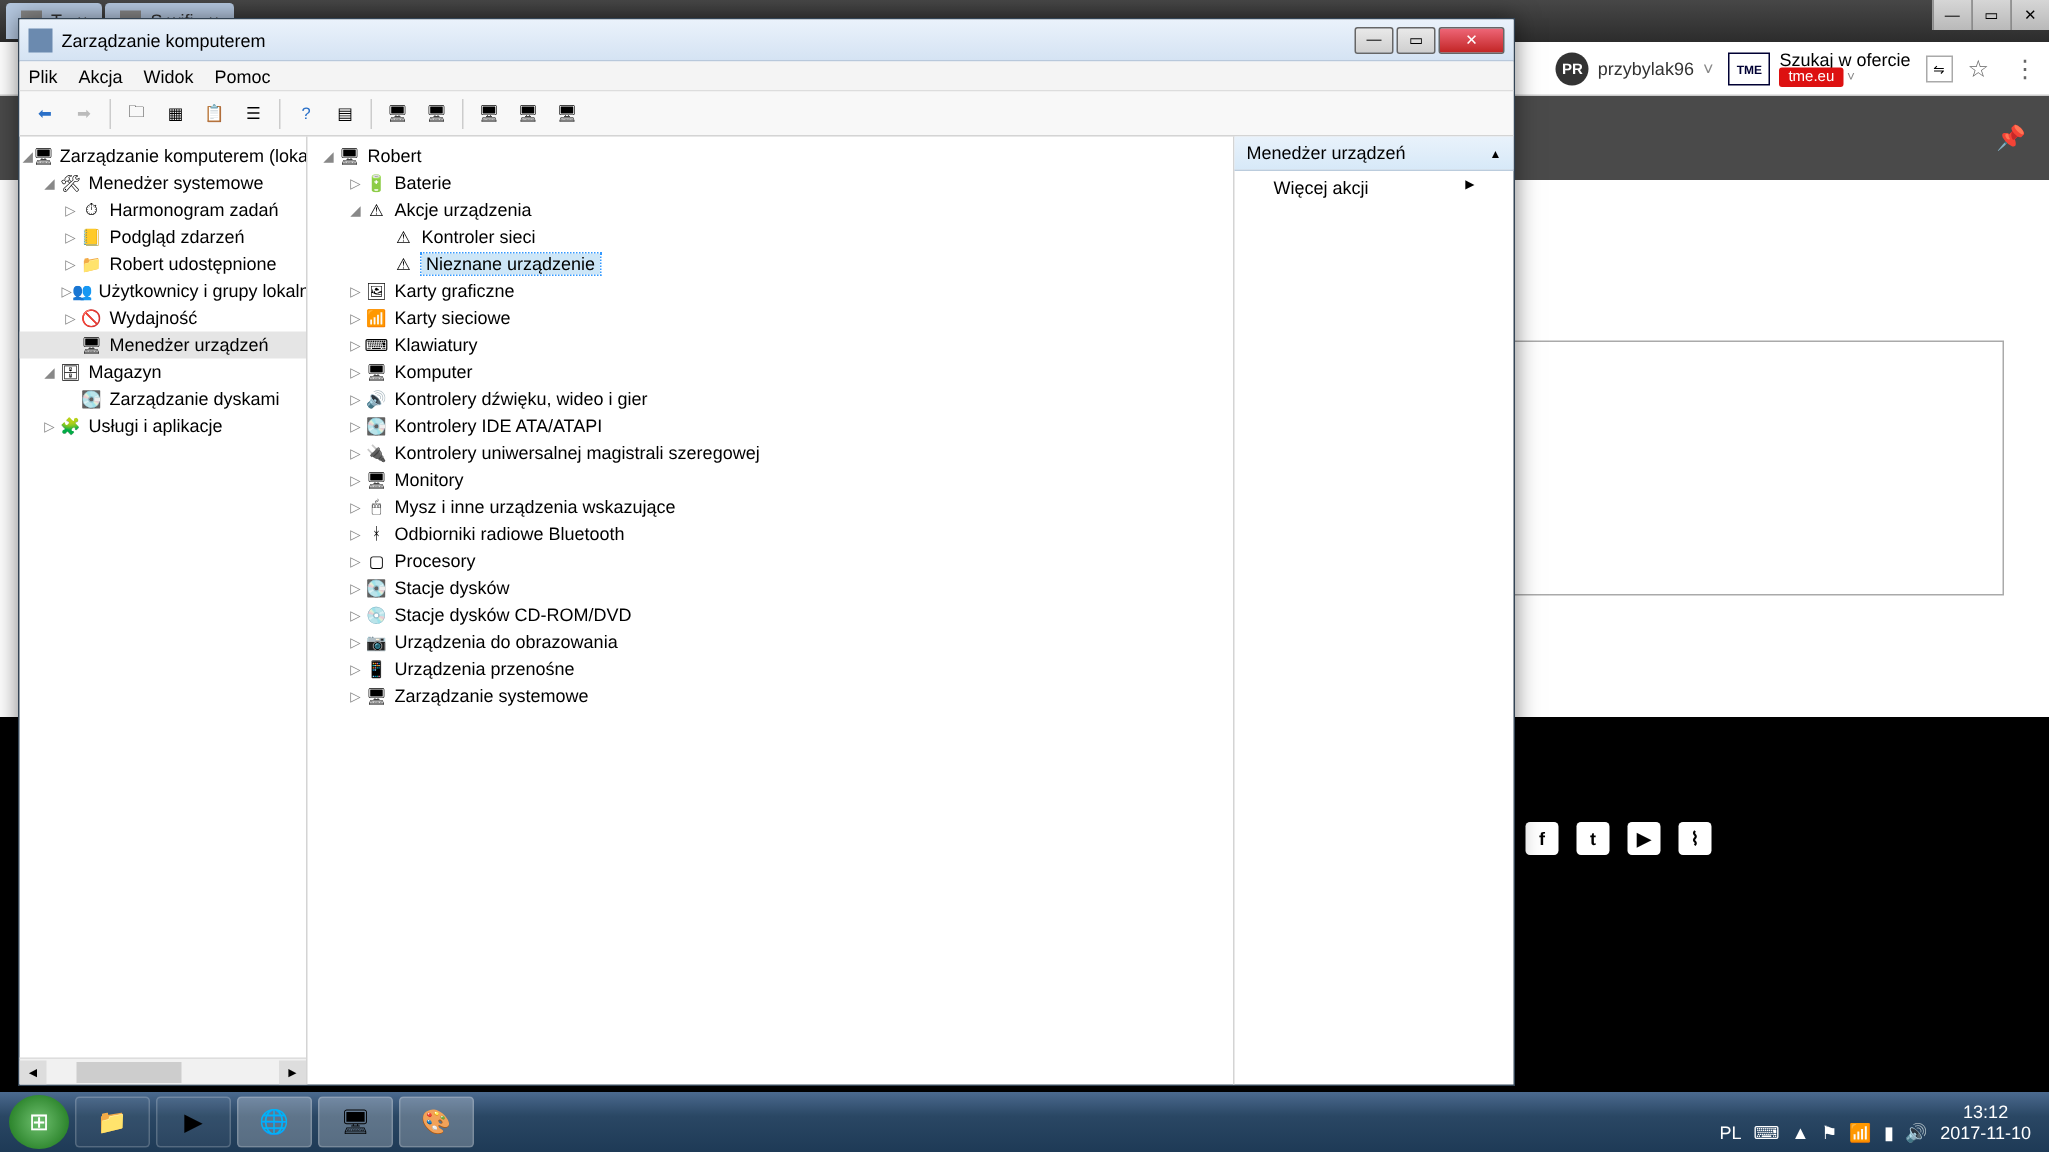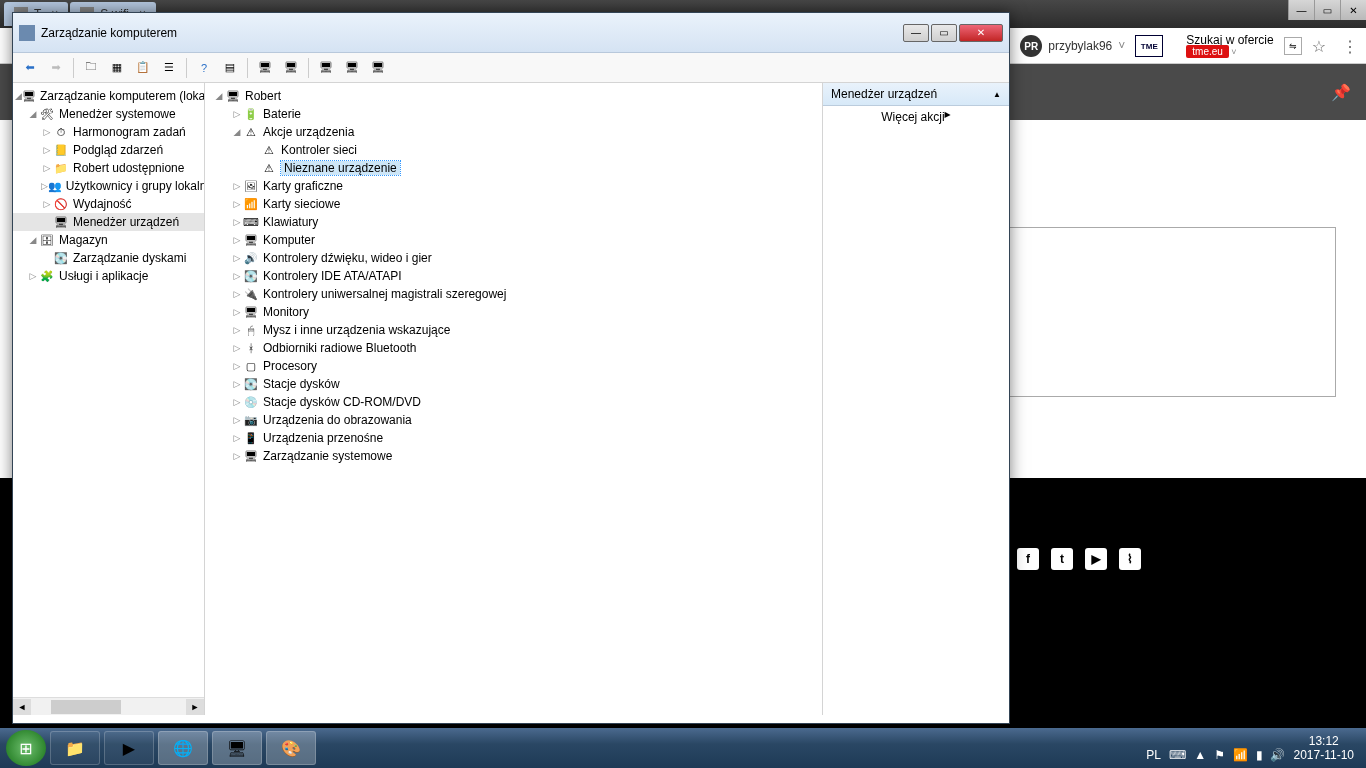--- a/index.html
+++ b/index.html
@@ -8,39 +8,39 @@
 .browser-chrome{position:absolute;top:0;left:0;right:0;height:64px;background:#fff;border-bottom:1px solid #ccc}
 .browser-tabs{height:28px;background:linear-gradient(#474747,#2c2c2c);display:flex;align-items:center;padding-left:4px}
 .btab{height:24px;background:#b5c8e0;border-radius:3px 3px 0 0;padding:0 10px;display:flex;align-items:center;margin-right:2px;font-size:11px;color:#333;max-width:190px;overflow:hidden;white-space:nowrap}
 .btab .fav{width:14px;height:14px;background:#888;margin-right:6px}
 .btab .x{margin-left:10px;color:#555}
 .win-btns-top{position:absolute;right:0;top:0;height:20px;display:flex}
 .win-btns-top div{width:26px;height:20px;background:linear-gradient(#d6d6d6,#b9b9b9);border-left:1px solid #999;display:flex;align-items:center;justify-content:center;color:#000;font-size:10px}
 .browser-bar{height:36px;display:flex;align-items:center;padding:0 8px;justify-content:flex-end;gap:10px}
 .user-chip{display:flex;align-items:center;gap:6px;color:#333}
 .user-chip .av{width:22px;height:22px;border-radius:50%;background:#333;color:#fff;display:flex;align-items:center;justify-content:center;font-size:10px;font-weight:bold}
-.tme{display:flex;align-items:center;gap:23px}
+.tme{display:flex;align-items:center;gap:6px}
 .tme-badge{background:#d11;color:#fff;padding:1px 6px;font-size:10px;border-radius:2px}
 .tme-logo{width:28px;height:22px;border:1px solid #003;background:#fff;display:flex;align-items:center;justify-content:center;font-size:8px;font-weight:bold;color:#003}
 .star{font-size:16px;color:#666}
 .menu-dots{font-size:16px;color:#666;margin-left:6px}
 .translate-ico{width:18px;height:18px;border:1px solid #aaa;display:flex;align-items:center;justify-content:center;font-size:9px}
 
 .page-bg{position:absolute;top:64px;left:0;right:0;bottom:40px;background:#fff}
 .pin-bar{height:56px;background:#4a4a4a;display:flex;align-items:center;justify-content:flex-end;padding-right:15px}
 .pin{color:#ccc;font-size:16px}
 .textarea-mock{position:absolute;right:30px;top:163px;width:600px;height:170px;border:1px solid #aaa;background:#fff}
 
 .footer{position:absolute;bottom:0;left:0;right:0;height:250px;background:#000;color:#fff;padding:20px 0}
 .social{position:absolute;right:225px;top:70px;display:flex;gap:12px}
 .social div{width:22px;height:22px;background:#fff;border-radius:3px;display:flex;align-items:center;justify-content:center;color:#000;font-weight:bold;font-size:12px}
 .foot-links{position:absolute;right:125px;top:120px;text-align:left;font-size:13px;line-height:22px}
 
 .mmc{position:absolute;left:12px;top:12px;width:998px;height:712px;background:#fff;border:1px solid #345;box-shadow:0 0 15px rgba(0,0,0,.5)}
-.titlebar{height:40px;background:linear-gradient(#eaf2fb,#d5e3f3);display:flex;align-items:center;padding:0 6px;border-bottom:1px solid #b8c8db}
+.titlebar{height:28px;background:linear-gradient(#eaf2fb,#d5e3f3);display:flex;align-items:center;padding:0 6px;border-bottom:1px solid #b8c8db}
 .titlebar .ico{width:16px;height:16px;background:#6b8aaf;margin-right:6px}
 .titlebar .ttl{color:#000;flex:1}
 .win-ctrl{display:flex;gap:2px}
 .win-ctrl div{width:26px;height:18px;border:1px solid #666;border-radius:2px;display:flex;align-items:center;justify-content:center;font-size:10px;background:linear-gradient(#e9e9e9,#cfcfcf)}
 .win-ctrl .close{background:linear-gradient(#e67,#c22525);color:#fff;width:44px}
 .menubar{height:20px;display:flex;align-items:center;padding:0 6px;gap:14px;background:#f4f4f4;border-bottom:1px solid #ddd}
 .menubar span{color:#000}
 .toolbar{height:30px;display:flex;align-items:center;padding:0 6px;gap:4px;background:#f8f8f8;border-bottom:1px solid #d4d4d4}
 .tbtn{width:22px;height:22px;border:1px solid transparent;display:flex;align-items:center;justify-content:center;font-size:11px}
 .tsep{width:1px;height:20px;background:#ccc;margin:0 2px}
@@ -49,21 +49,21 @@
 .center-pane{flex:1;border-right:1px solid #d4d4d4;overflow:auto}
 .right-pane{width:186px}
 .tree{padding:4px 0}
 .tn{display:flex;align-items:center;height:18px;white-space:nowrap;cursor:default}
 .tw{width:12px;text-align:center;color:#888;font-size:9px}
 .ic{width:16px;height:16px;margin-right:4px;display:inline-flex;align-items:center;justify-content:center;font-size:11px}
 .sel{background:#cde6f7;outline:1px dotted #3399ff}
 .sel-left{background:#e5e5e5}
 .right-pane .hdr{background:linear-gradient(#f6f6f6,#eee);border-bottom:1px solid #ccc;padding:4px 8px;font-weight:normal}
 .right-pane .section{background:linear-gradient(#e9f2fb,#d7e9f8);border-bottom:1px solid #bcd;padding:4px 8px;display:flex;justify-content:space-between;align-items:center}
-.right-pane .item{padding:4px 26px;display:flex;justify-content:center}
+.right-pane .item{padding:4px 26px;display:flex;justify-content:space-between}
 .right-pane .tri{font-size:8px}
 .hscroll{position:absolute;bottom:0;left:0;right:0;height:18px;background:#f1f1f1;border-top:1px solid #ddd;display:flex;align-items:center}
 .hscroll .ar{width:18px;height:16px;background:#ddd;text-align:center;font-size:9px;line-height:16px}
 .hscroll .thumb{width:70px;height:14px;background:#cdcdcd;margin-left:20px}
 
 .taskbar{position:absolute;bottom:0;left:0;right:0;height:40px;background:linear-gradient(#4b6a8f,#2a4764 40%,#1e3a56);display:flex;align-items:center;padding:0 6px}
 .start{width:40px;height:36px;border-radius:50%;background:radial-gradient(circle,#6fc06f,#157015);display:flex;align-items:center;justify-content:center;color:#fff;font-size:16px}
 .tb-item{width:50px;height:34px;border:1px solid rgba(255,255,255,.2);border-radius:3px;margin-left:4px;display:flex;align-items:center;justify-content:center;font-size:16px;background:rgba(255,255,255,.05)}
 .active-tb{background:rgba(255,255,255,.25)}
 .tray{margin-left:auto;display:flex;align-items:flex-end;gap:8px;color:#fff;font-size:11px}
@@ -126,20 +126,26 @@
 
 <div class="mmc">
   <div class="titlebar">
     <div class="ico"></div>
     <div class="ttl">Zarządzanie komputerem</div>
     <div class="win-ctrl">
       <div>—</div>
       <div>▭</div>
       <div class="close">✕</div>
     </div>
+  </div>
+  <div class="menubar">
+    <span>Plik</span>
+    <span>Akcja</span>
+    <span>Widok</span>
+    <span>Pomoc</span>
   </div>
   <div class="toolbar">
     <div class="tbtn" style="color:#2a70c8">⬅</div>
     <div class="tbtn" style="color:#bbb">➡</div>
     <div class="tsep"></div>
     <div class="tbtn">🗀</div>
     <div class="tbtn">▦</div>
     <div class="tbtn">📋</div>
     <div class="tbtn">☰</div>
     <div class="tsep"></div>

